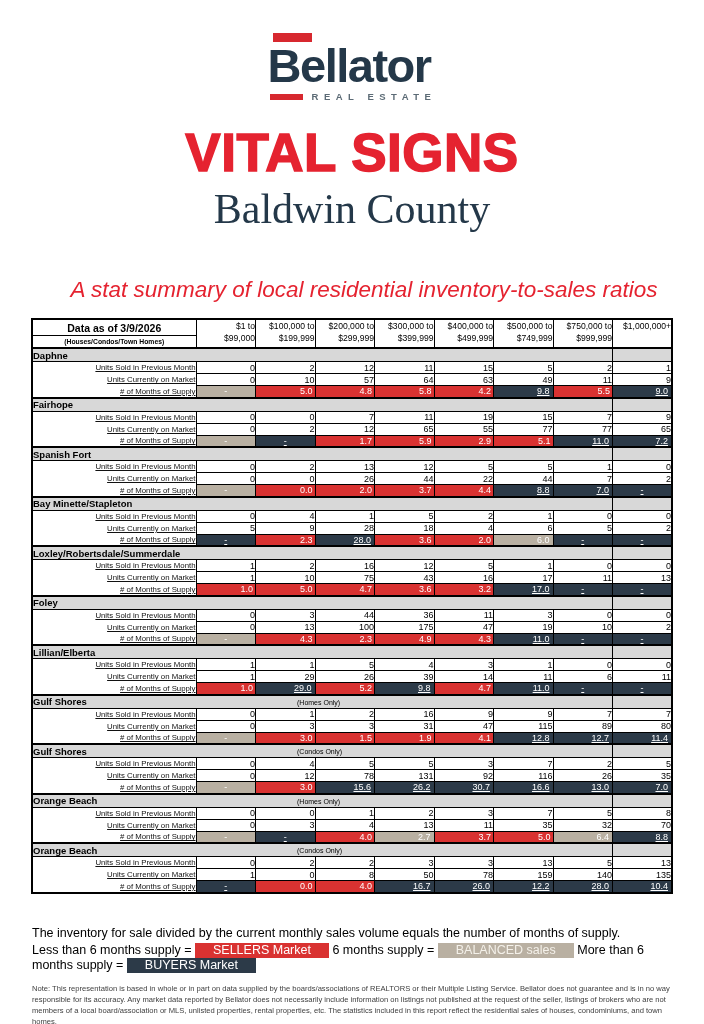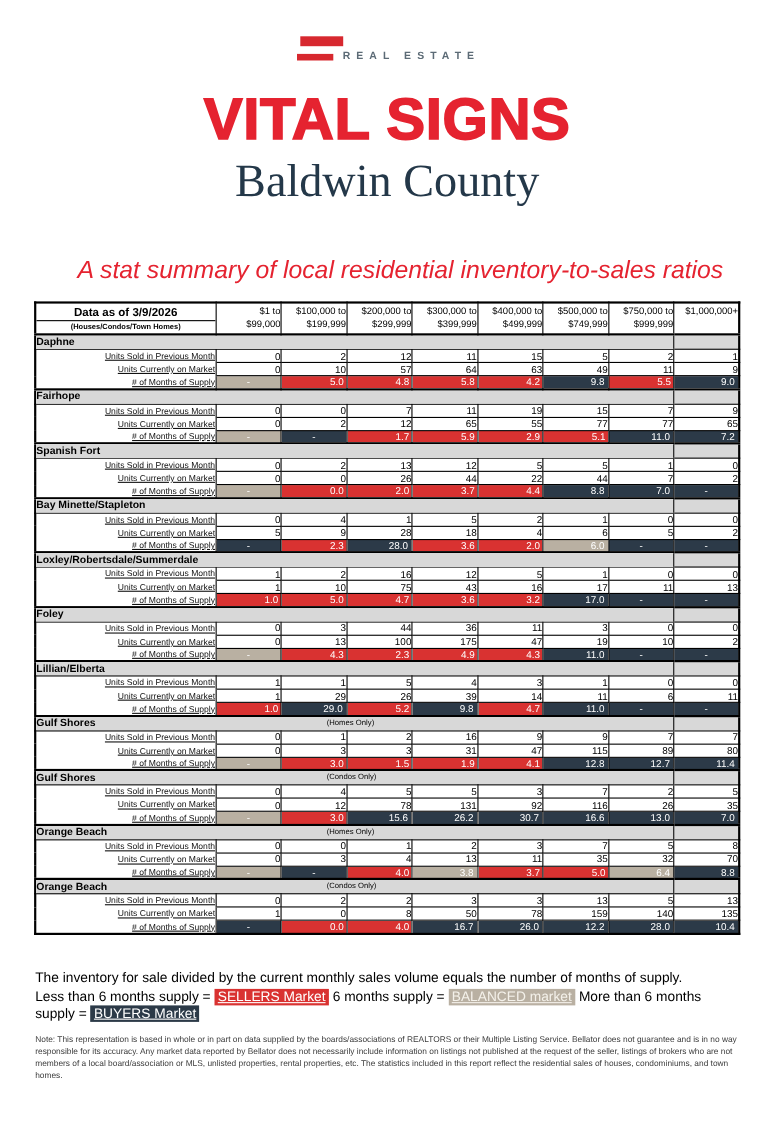--- a/index.html
+++ b/index.html
@@ -35,42 +35,43 @@
   td.secname .subname{position:absolute;left:264px;top:50%;transform:translateY(-50%);font-weight:normal;font-size:7px;}
   td.seclast{border-left:1px solid #000;}
 
   tr.data{height:12px;}
   td.rowlabel{text-align:right;font-size:7.8px;padding-right:4px;border-right:1px solid #000;color:#111;text-decoration:underline;}
   td.num{border:1px solid #000;text-align:right;font-size:9px;padding-right:3px;background:#fff;}
 
   tr.supply{height:12px;}
   tr.supply td.cell{border:1px solid #000;text-align:right;font-size:9px;padding-right:3px;color:#fff;}
   tr.supply td.sellers{background:var(--sellers);padding-left:44px;}
-  tr.supply td.buyers{background:var(--buyers);}
+  tr.supply td.buyers{background:var(--buyers);text-decoration:underline;}
   tr.supply td.balanced{background:var(--balanced);}
   tr.supply td.dash{text-align:center;padding-right:0;}
 
   
   .footer{width:640px;margin:32px auto 0;}
   .f1{font-size:12.5px;margin-bottom:3px;}
   .f2{font-size:12.5px;}
-  .chip{display:inline-block;color:#fff;padding:0 3px 1px;text-decoration:underline;}
+  .chip{display:inline-block;color:#fff;padding:0 18px 1px;}
   .chip-sellers{background:var(--sellers);}
   .chip-balanced{background:var(--balanced);color:#f4f1ea;}
   .chip-buyers{background:var(--buyers);}
   .note{font-size:7.6px;color:#3d3d3d;margin-top:10px;line-height:1.45;}
 </style>
 </head>
 <body>
 
 <div class="page">
 
   <div class="header">
     <div class="logo">
       <div class="logo-topbar"></div>
+      <div class="logo-word">Bellator</div>
       <div class="logo-sub">
         <div class="logo-bar2"></div>
         <div class="logo-tagline">REAL ESTATE</div>
       </div>
     </div>
     <div class="vital">VITAL SIGNS</div>
     <div class="county">Baldwin County</div>
     <div class="subtitle">A stat summary of local residential inventory-to-sales ratios</div>
   </div>
 
@@ -482,21 +483,21 @@
           <td class="num">11</td>
           <td class="num">35</td>
           <td class="num">32</td>
           <td class="num">70</td>
         </tr>
         <tr class="supply">
           <td class="rowlabel"># of Months of Supply</td>
           <td class="cell balanced dash">-</td>
           <td class="cell buyers dash">-</td>
           <td class="cell sellers">4.0</td>
-          <td class="cell balanced">3.8</td>
+          <td class="cell balanced">2.7</td>
           <td class="cell sellers">3.7</td>
           <td class="cell sellers">5.0</td>
           <td class="cell balanced">6.4</td>
           <td class="cell buyers">8.8</td>
         </tr>
         <tr class="section">
           <td class="secname" colspan="8"><span>Orange Beach</span><span class="subname">(Condos Only)</span></td>
           <td class="seclast"></td>
         </tr>
         <tr class="data">
@@ -534,20 +535,20 @@
         </tr>
       </tbody>
   </table>
 
   <div class="footer">
     <div class="f1">The inventory for sale divided by the current monthly sales volume equals the number of months of supply.</div>
     <div class="f2">
       <span>Less than 6 months supply =</span>
       <span class="chip chip-sellers">SELLERS Market</span>
       <span>6 months supply =</span>
-      <span class="chip chip-balanced">BALANCED market</span>
+      <span class="chip chip-balanced">BALANCED sales</span>
       <span>More than 6 months supply =</span>
       <span class="chip chip-buyers">BUYERS Market</span>
     </div>
     <div class="note">Note: This representation is based in whole or in part on data supplied by the boards/associations of REALTORS or their Multiple Listing Service. Bellator does not guarantee and is in no way responsible for its accuracy. Any market data reported by Bellator does not necessarily include information on listings not published at the request of the seller, listings of brokers who are not members of a local board/association or MLS, unlisted properties, rental properties, etc. The statistics included in this report reflect the residential sales of houses, condominiums, and town homes.</div>
   </div>
 
 </div>
 
 </body></html>

